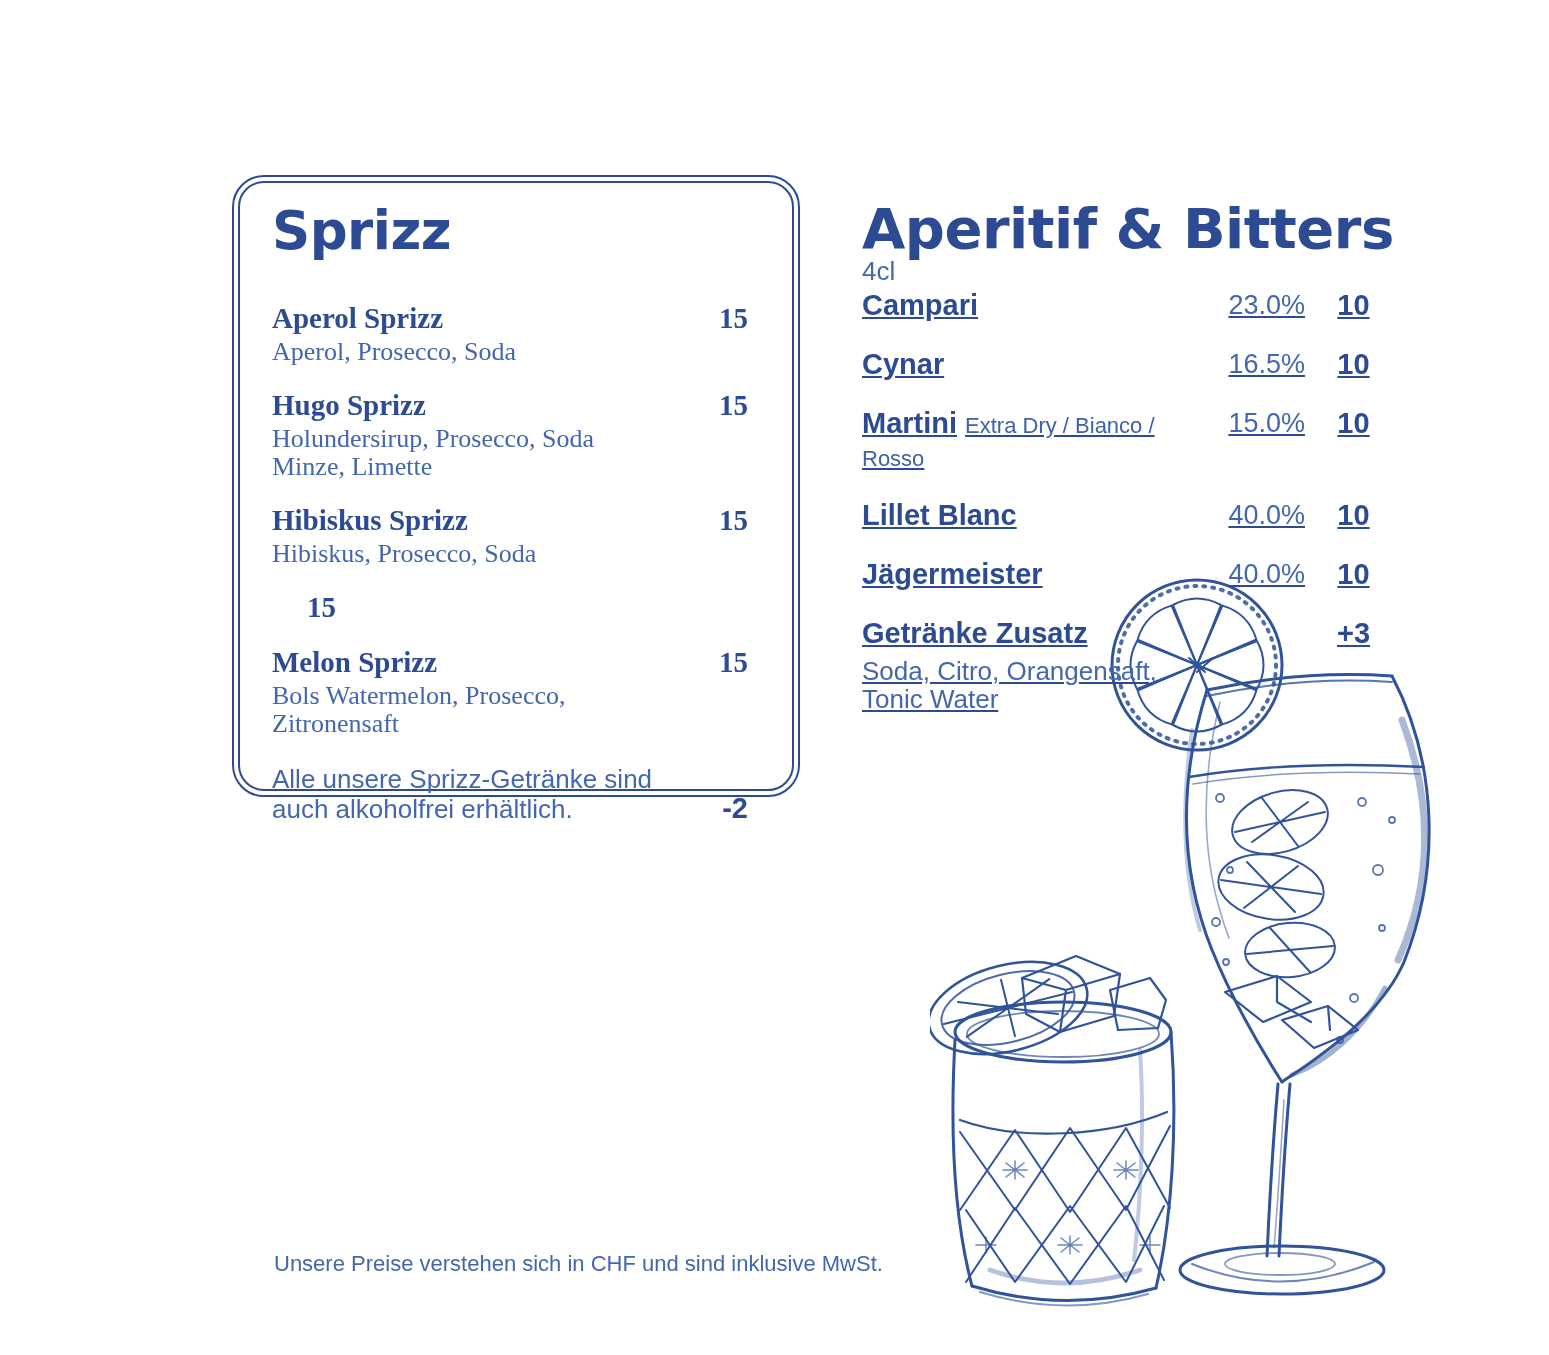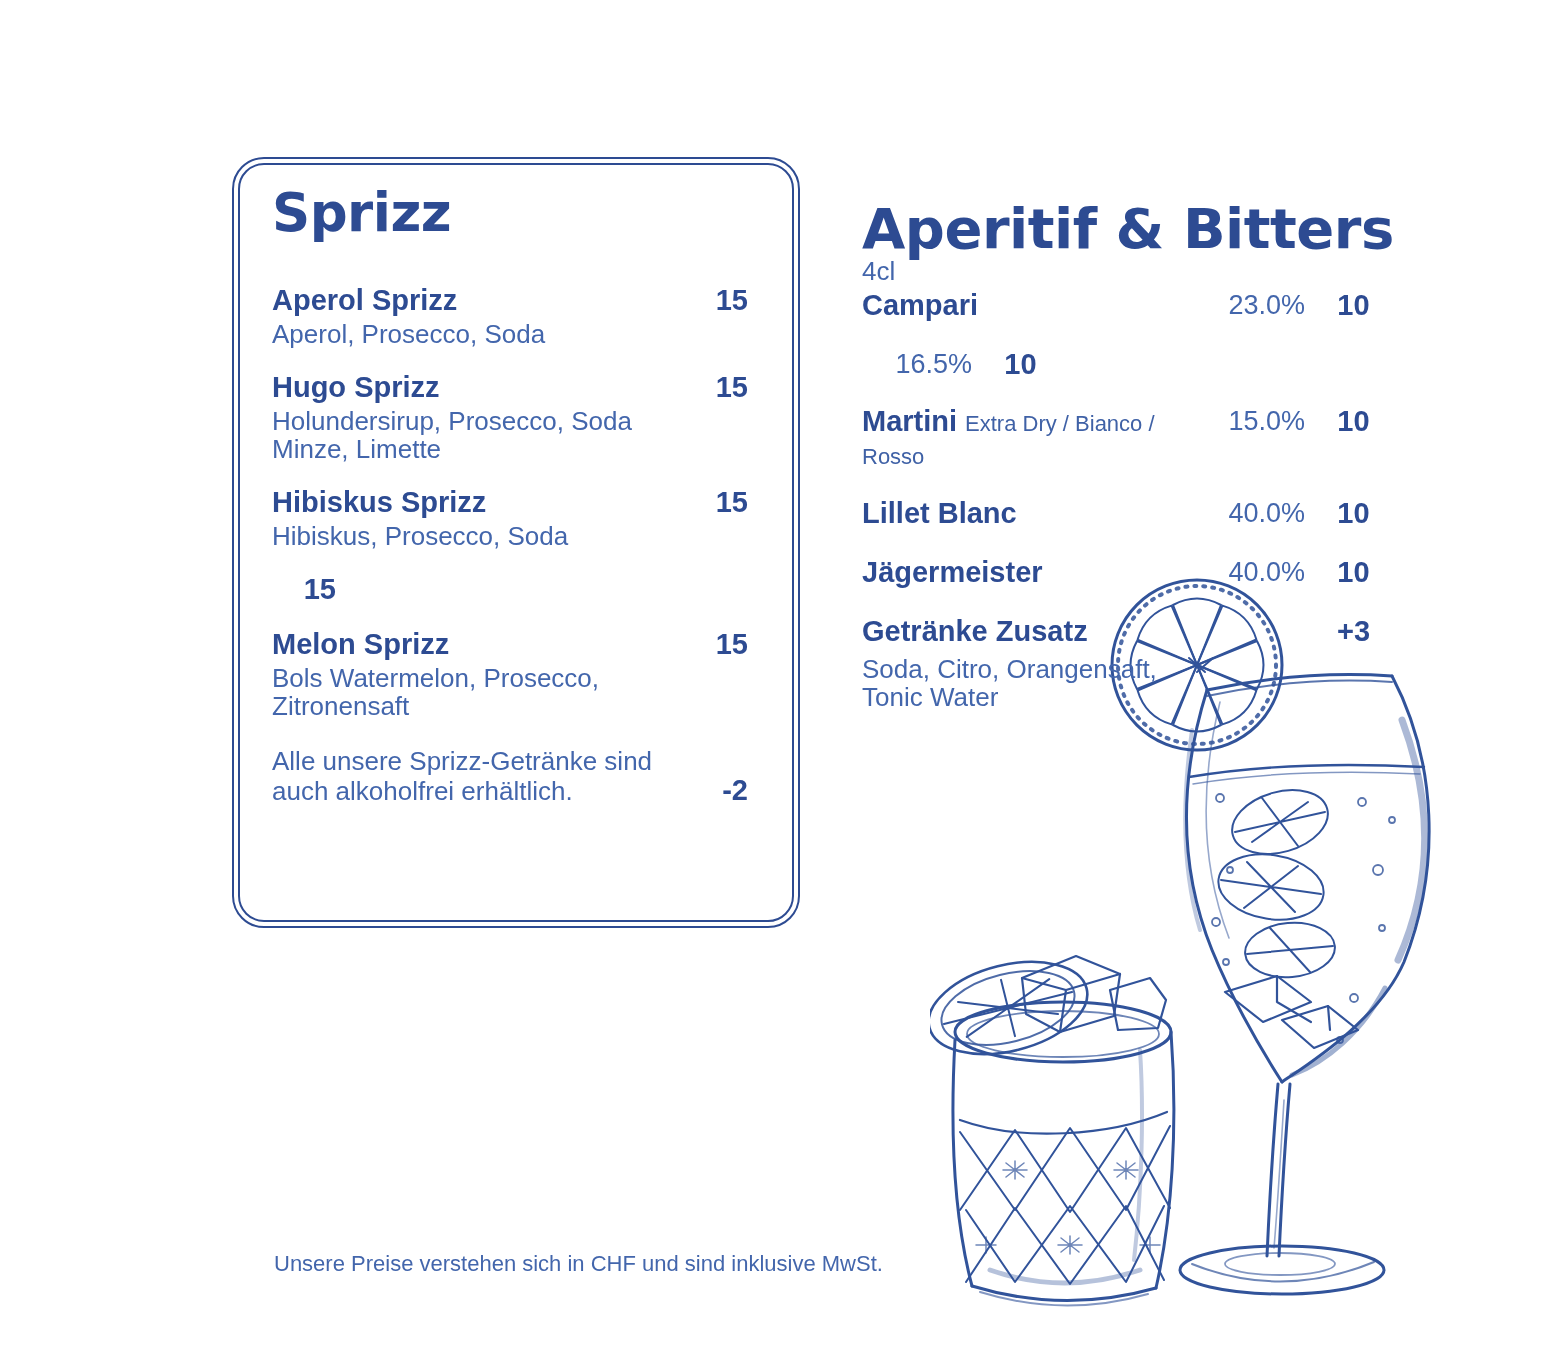--- a/index.html
+++ b/index.html
@@ -6,58 +6,58 @@
   .page{
     position:relative;
     width:1549px;height:1355px;
     background:#ffffff;
     font-family:"Liberation Sans",sans-serif;
     overflow:hidden;
     color:#2d4b92;
   }
   
   .sprizz-panel{
-    position:absolute;left:232px;top:157px;width:568px;height:771px;
+    position:absolute;left:232px;top:175px;width:568px;height:622px;
     border:2.5px solid #2d4b92;border-radius:32px;box-sizing:border-box;
   }
   .panel-inner-border{
     position:absolute;inset:4px;border:2px solid #2d4b92;border-radius:26px;
     pointer-events:none;
   }
   .panel-content{
     position:absolute;inset:0;box-sizing:border-box;
     padding:26px 50px 0 38px;
   }
   .display-title{
     font-family:"DejaVu Sans",sans-serif;
     font-weight:800;
     color:#2d4b92;
     margin:0;
     letter-spacing:-0.5px;
   }
   .sprizz-title{font-size:53px;line-height:56px;}
   .items{margin-top:44px;}
-  .menu-item{display:flex;align-items:flex-start;margin-bottom:24px;}
+  .menu-item{display:flex;align-items:flex-start;margin-bottom:24px;font-family:Liberation Serif, serif;}
   .item-main{flex:1;}
   .item-name{font-size:29px;line-height:31px;font-weight:700;color:#2d4b92;margin-bottom:4px;}
   .item-desc{font-size:26px;line-height:28px;font-weight:400;color:#4366ac;white-space:pre-line;}
   .item-price{width:64px;text-align:right;font-size:29px;line-height:31px;font-weight:700;color:#2d4b92;}
   .note-row{display:flex;align-items:flex-end;margin-top:26px;}
   .note-text{flex:1;font-size:26px;line-height:30px;color:#4366ac;white-space:pre-line;}
 
   
   .aperitif-col{
     position:absolute;left:862px;top:200px;width:540px;
   }
   .aperitif-title{font-size:56px;line-height:58px;white-space:nowrap;}
   .size-header{
     font-size:26px;line-height:27px;color:#4366ac;
   }
   .ap-rows{margin-top:5px;}
-  .ap-row{display:flex;align-items:flex-start;margin-bottom:26px;}
+  .ap-row{display:flex;align-items:flex-start;margin-bottom:26px;text-decoration:underline;}
   .ap-main{flex:1;}
   .ap-name-line{font-size:29px;line-height:31px;font-weight:700;color:#2d4b92;}
   .ap-suffix{font-size:22px;font-weight:400;color:#3f61a6;margin-left:8px;}
   .ap-desc{margin-top:6px;font-size:26px;line-height:28px;font-weight:400;color:#4366ac;white-space:pre-line;}
   .ap-abv{width:110px;text-align:right;font-size:27px;line-height:31px;font-weight:400;color:#4366ac;}
   .ap-price{width:97px;text-align:center;font-size:29px;line-height:31px;font-weight:700;color:#2d4b92;}
 
   
   .footer-note{
     position:absolute;left:274px;top:1251px;
@@ -253,20 +253,23 @@
 
       <div class="ap-row">
         <div class="ap-main">
           <div class="ap-name-line"><span>Campari</span><span class="ap-suffix"></span></div>
         </div>
         <div class="ap-abv">23.0%</div>
         <div class="ap-price">10</div>
       </div>
 
       <div class="ap-row">
+        <div class="ap-main">
+          <div class="ap-name-line"><span>Cynar</span><span class="ap-suffix"></span></div>
+        </div>
         <div class="ap-abv">16.5%</div>
         <div class="ap-price">10</div>
       </div>
 
       <div class="ap-row">
         <div class="ap-main">
           <div class="ap-name-line"><span>Martini</span><span class="ap-suffix">Extra Dry / Bianco / Rosso</span></div>
         </div>
         <div class="ap-abv">15.0%</div>
         <div class="ap-price">10</div>

